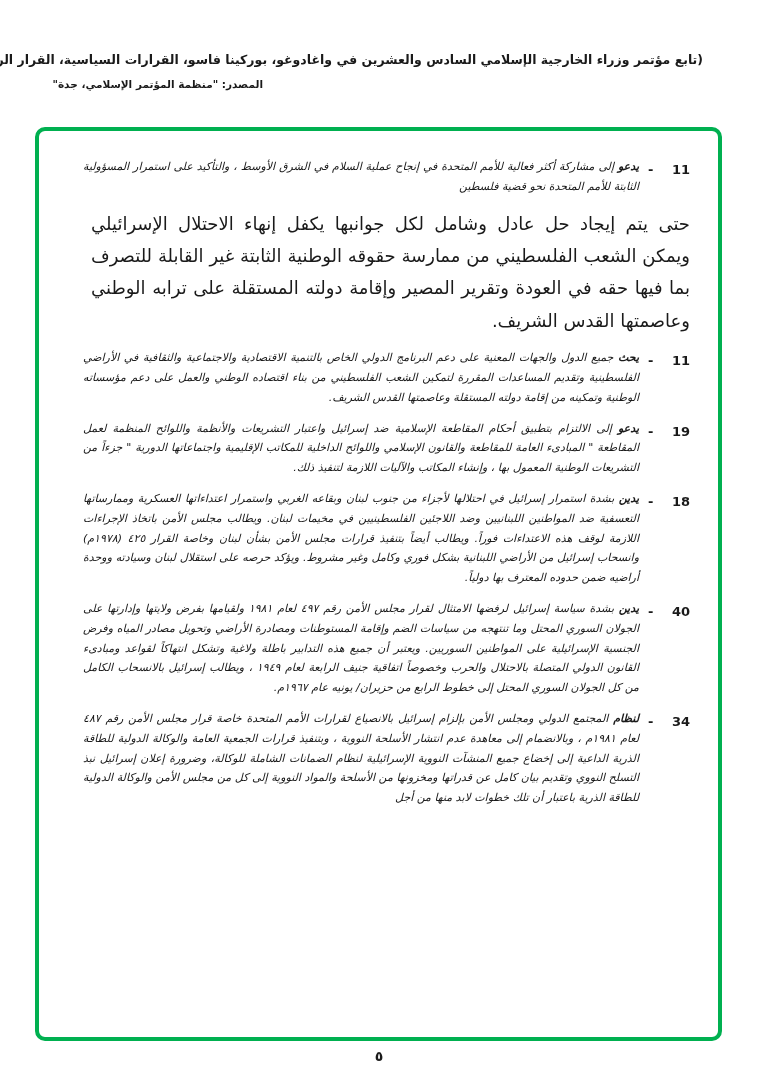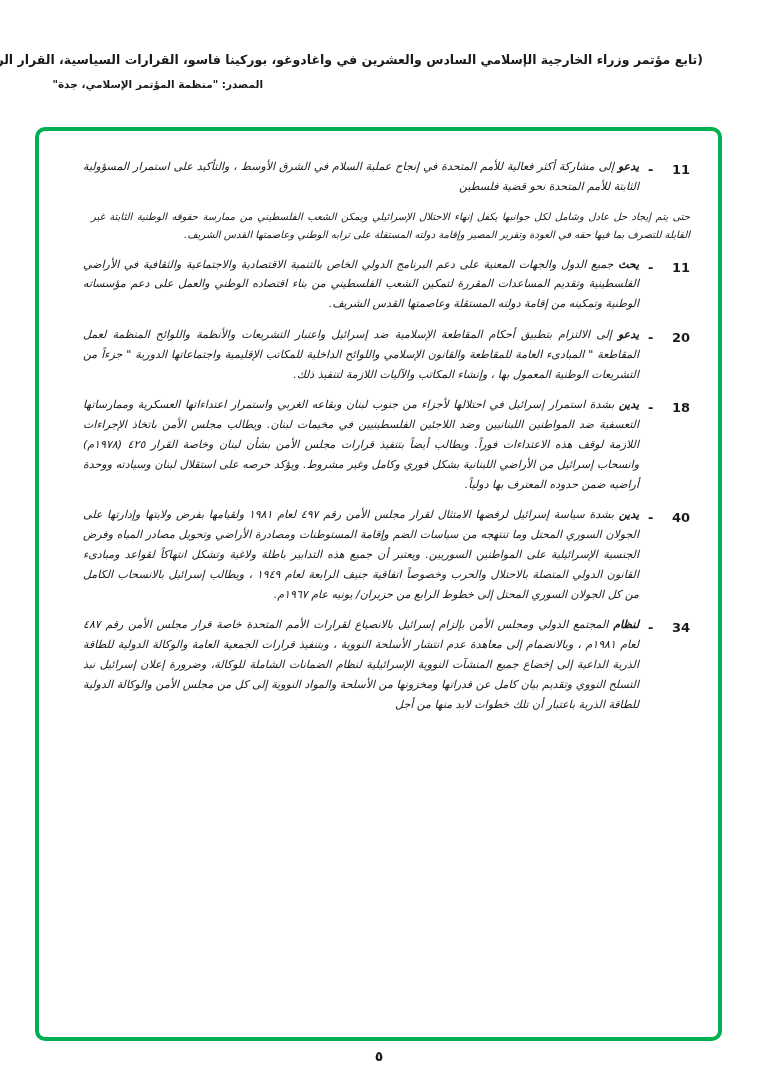--- a/index.html
+++ b/index.html
@@ -24,23 +24,22 @@
     padding:26px 28px 18px 44px; overflow:hidden; background:#fff;
   }
   .item { display:flex; margin-bottom:11px; }
   .item-label {
     flex:0 0 42px; margin-left:9px; display:flex; justify-content:space-between;
     font-weight:bold; font-size:13px; line-height:1.8; padding-top:1px;
   }
   .item-text { flex:1; font-size:11px; line-height:1.8; text-align:justify;font-style:italic; }
   .item-text .lead { font-weight:bold; }
   .continuation {
-    font-size:10px; line-height:1.8; text-align:justify;
+    font-size:18px; line-height:1.8; text-align:justify;
     margin:2px 0 11px 8px;
-    font-style:italic;
   }
   .page-number {
     position:absolute; top:1048px; left:0; width:100%;
     text-align:center; font-size:14px; font-weight:bold;
   }
 </style>
 </head>
 <body>
 
 <div class="header">
@@ -68,21 +67,21 @@
       <span>-</span>
     </span>
     <p class="item-text">
       <b class="lead">يحث</b>
       <span>جميع الدول والجهات المعنية على دعم البرنامج الدولي الخاص بالتنمية الاقتصادية والاجتماعية والثقافية في الأراضي الفلسطينية وتقديم المساعدات المقررة لتمكين الشعب الفلسطيني من بناء اقتصاده الوطني والعمل على دعم مؤسساته الوطنية وتمكينه من إقامة دولته المستقلة وعاصمتها القدس الشريف.</span>
     </p>
   </div>
 
   <div class="item">
     <span class="item-label">
-      <span>20</span>
+      <span>19</span>
       <span>-</span>
     </span>
     <p class="item-text">
       <b class="lead">يدعو</b>
       <span>إلى الالتزام بتطبيق أحكام المقاطعة الإسلامية ضد إسرائيل واعتبار التشريعات والأنظمة واللوائح المنظمة لعمل المقاطعة " المبادىء العامة للمقاطعة والقانون الإسلامي واللوائح الداخلية للمكاتب الإقليمية واجتماعاتها الدورية " جزءاً من التشريعات الوطنية المعمول بها ، وإنشاء المكاتب والآليات اللازمة لتنفيذ ذلك.</span>
     </p>
   </div>
 
   <div class="item">
     <span class="item-label">

